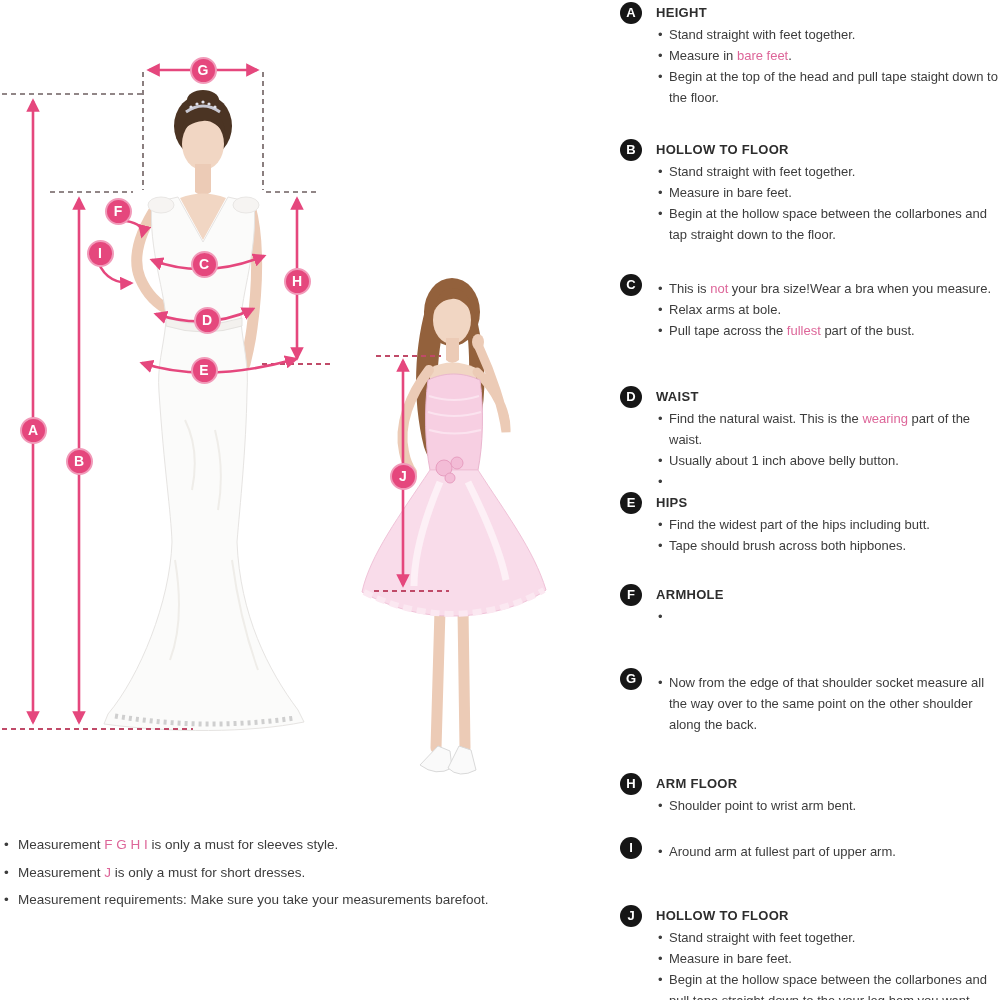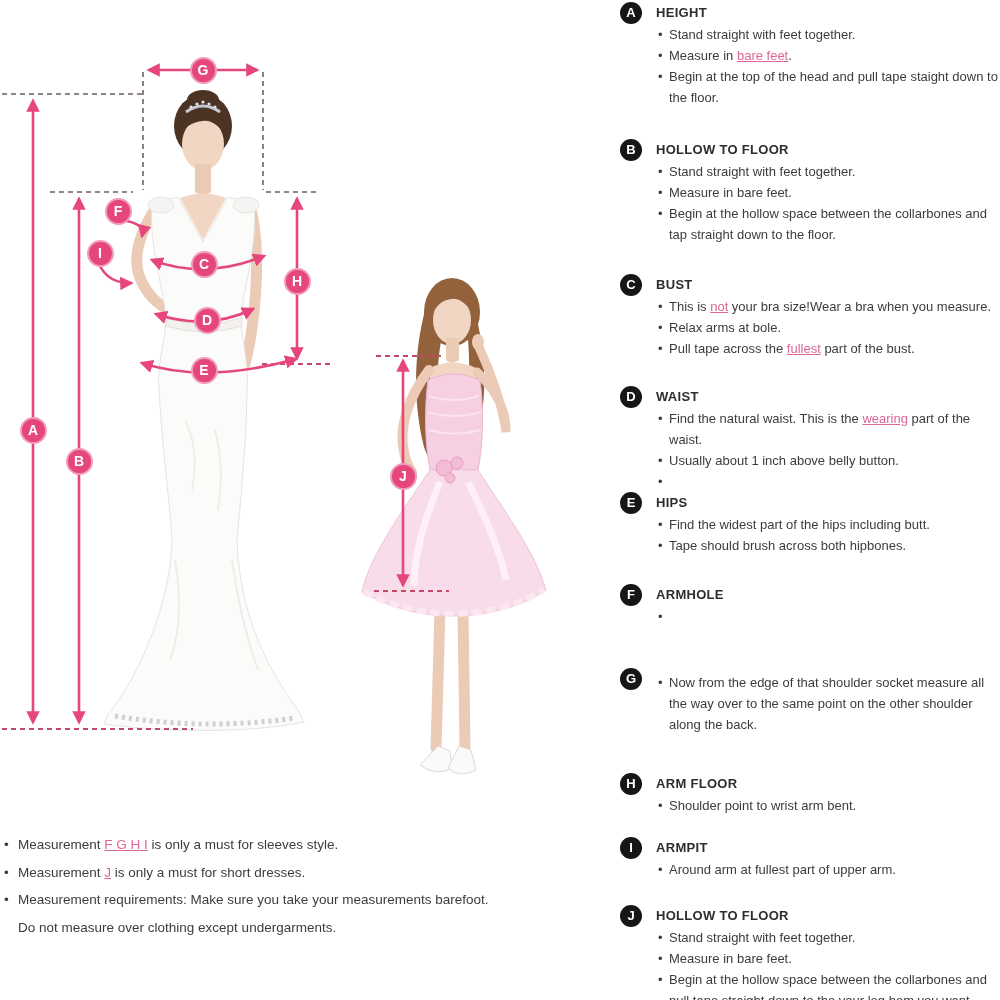--- a/index.html
+++ b/index.html
@@ -13,21 +13,21 @@
 
   
   .right-col{position:absolute;left:618px;top:0;width:380px;height:1000px;}
   .section{position:absolute;left:0;width:380px;}
   .lcircle{position:absolute;left:2px;top:0;width:22px;height:22px;border-radius:50%;
     background:#161616;color:#fff;font-weight:bold;font-size:13px;text-align:center;line-height:22px;}
   .stitle{margin-left:38px;font-size:13px;font-weight:bold;color:#2d2d2d;letter-spacing:.3px;padding-top:3px;}
   .bullets{margin-left:40px;margin-top:4px;width:342px;}
   .bullet{position:relative;padding-left:11px;font-size:13px;color:#3c3c3c;line-height:21px;}
   .bdot{position:absolute;left:0;top:0;}
-  .hl{color:#dd6699;text-decoration:underline;}
+  .hl{color:#dd6699;}
 
   
   #notes{position:absolute;left:4px;top:831px;width:600px;}
   .note{position:relative;padding-left:14px;font-size:13.5px;color:#3c3c3c;line-height:27.5px;}
   .ndot{position:absolute;left:0;}
 </style>
 </head>
 <body>
 
 <div class="canvas">
@@ -153,21 +153,20 @@
         <span class="lcircle">B</span>
         <div class="stitle">HOLLOW TO FLOOR</div>
         <div class="bullets">
           <div class="bullet"><span class="bdot">•</span><span>Stand straight with feet together.</span></div>
           <div class="bullet"><span class="bdot">•</span><span>Measure in bare feet.</span></div>
           <div class="bullet"><span class="bdot">•</span><span>Begin at the hollow space between  the collarbones and tap straight down to the floor.</span></div>
         </div>
       </div>
       <div class="section" style="top: 274px;">
         <span class="lcircle">C</span>
-        <div class="stitle">BUST</div>
         <div class="bullets">
           <div class="bullet"><span class="bdot">•</span><span>This is <span class="hl">not</span> your bra size!Wear a bra when you measure.</span></div>
           <div class="bullet"><span class="bdot">•</span><span>Relax arms at bole.</span></div>
           <div class="bullet"><span class="bdot">•</span><span>Pull tape across the <span class="hl">fullest</span> part of the bust.</span></div>
         </div>
       </div>
       <div class="section" style="top: 386px;">
         <span class="lcircle">D</span>
         <div class="stitle">WAIST</div>
         <div class="bullets">
@@ -199,36 +198,34 @@
       </div>
       <div class="section" style="top: 773px;">
         <span class="lcircle">H</span>
         <div class="stitle">ARM FLOOR</div>
         <div class="bullets">
           <div class="bullet"><span class="bdot">•</span><span>Shoulder point to wrist arm bent.</span></div>
         </div>
       </div>
       <div class="section" style="top: 837px;">
         <span class="lcircle">I</span>
-        <div class="stitle">ARMPIT</div>
         <div class="bullets">
           <div class="bullet"><span class="bdot">•</span><span>Around arm at fullest part of upper arm.</span></div>
         </div>
       </div>
       <div class="section" style="top: 905px;">
         <span class="lcircle">J</span>
         <div class="stitle">HOLLOW TO FLOOR</div>
         <div class="bullets">
           <div class="bullet"><span class="bdot">•</span><span>Stand straight with feet together.</span></div>
           <div class="bullet"><span class="bdot">•</span><span>Measure in bare feet.</span></div>
           <div class="bullet"><span class="bdot">•</span><span>Begin at the hollow space between the collarbones and pull tape straight down to the your leg hem you want.</span></div>
         </div>
       </div>
     </div>
 
   <div id="notes">
       <div class="note"><span class="ndot">•</span><span>Measurement <span class="hl">F G H I</span> is only a must for sleeves style.</span></div>
       <div class="note"><span class="ndot">•</span><span>Measurement <span class="hl">J</span> is only a must for short dresses.</span></div>
       <div class="note"><span class="ndot">•</span><span>Measurement requirements: Make sure you take your measurements barefoot.</span></div>
-      <div class="note"><span>Do not measure over clothing except undergarments.</span></div>
     </div>
 
 </div>
 
 </body></html>

